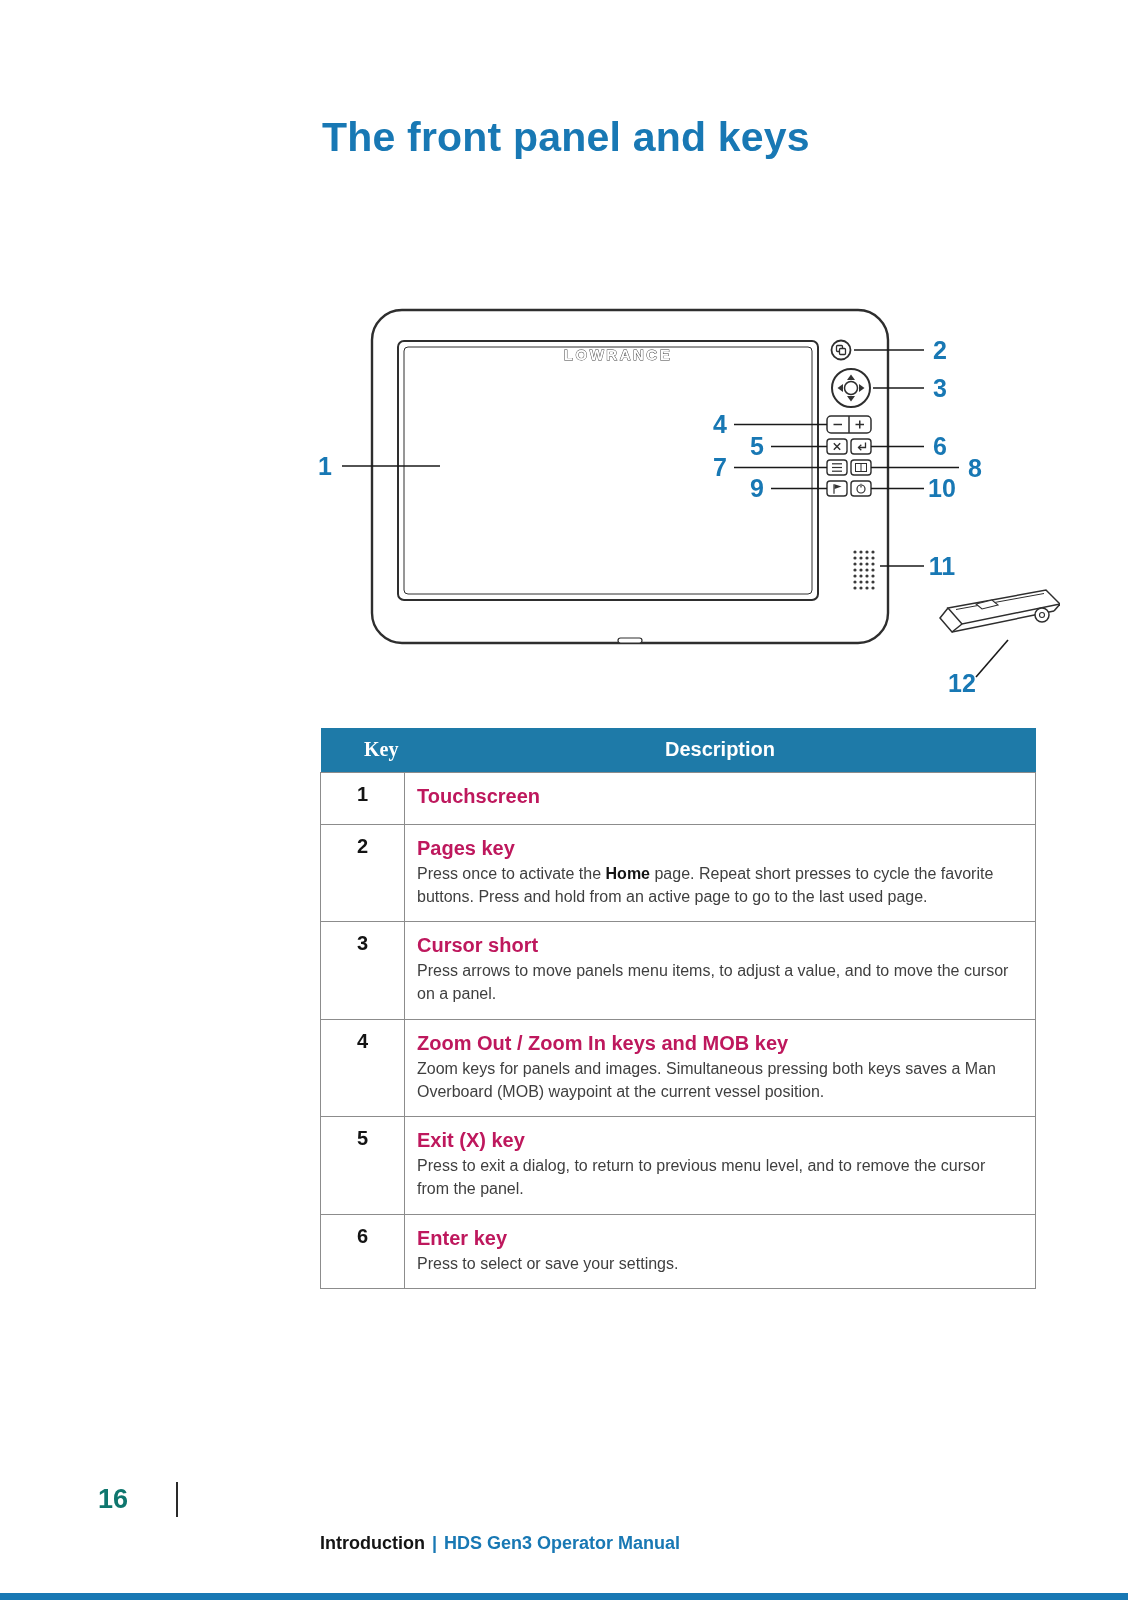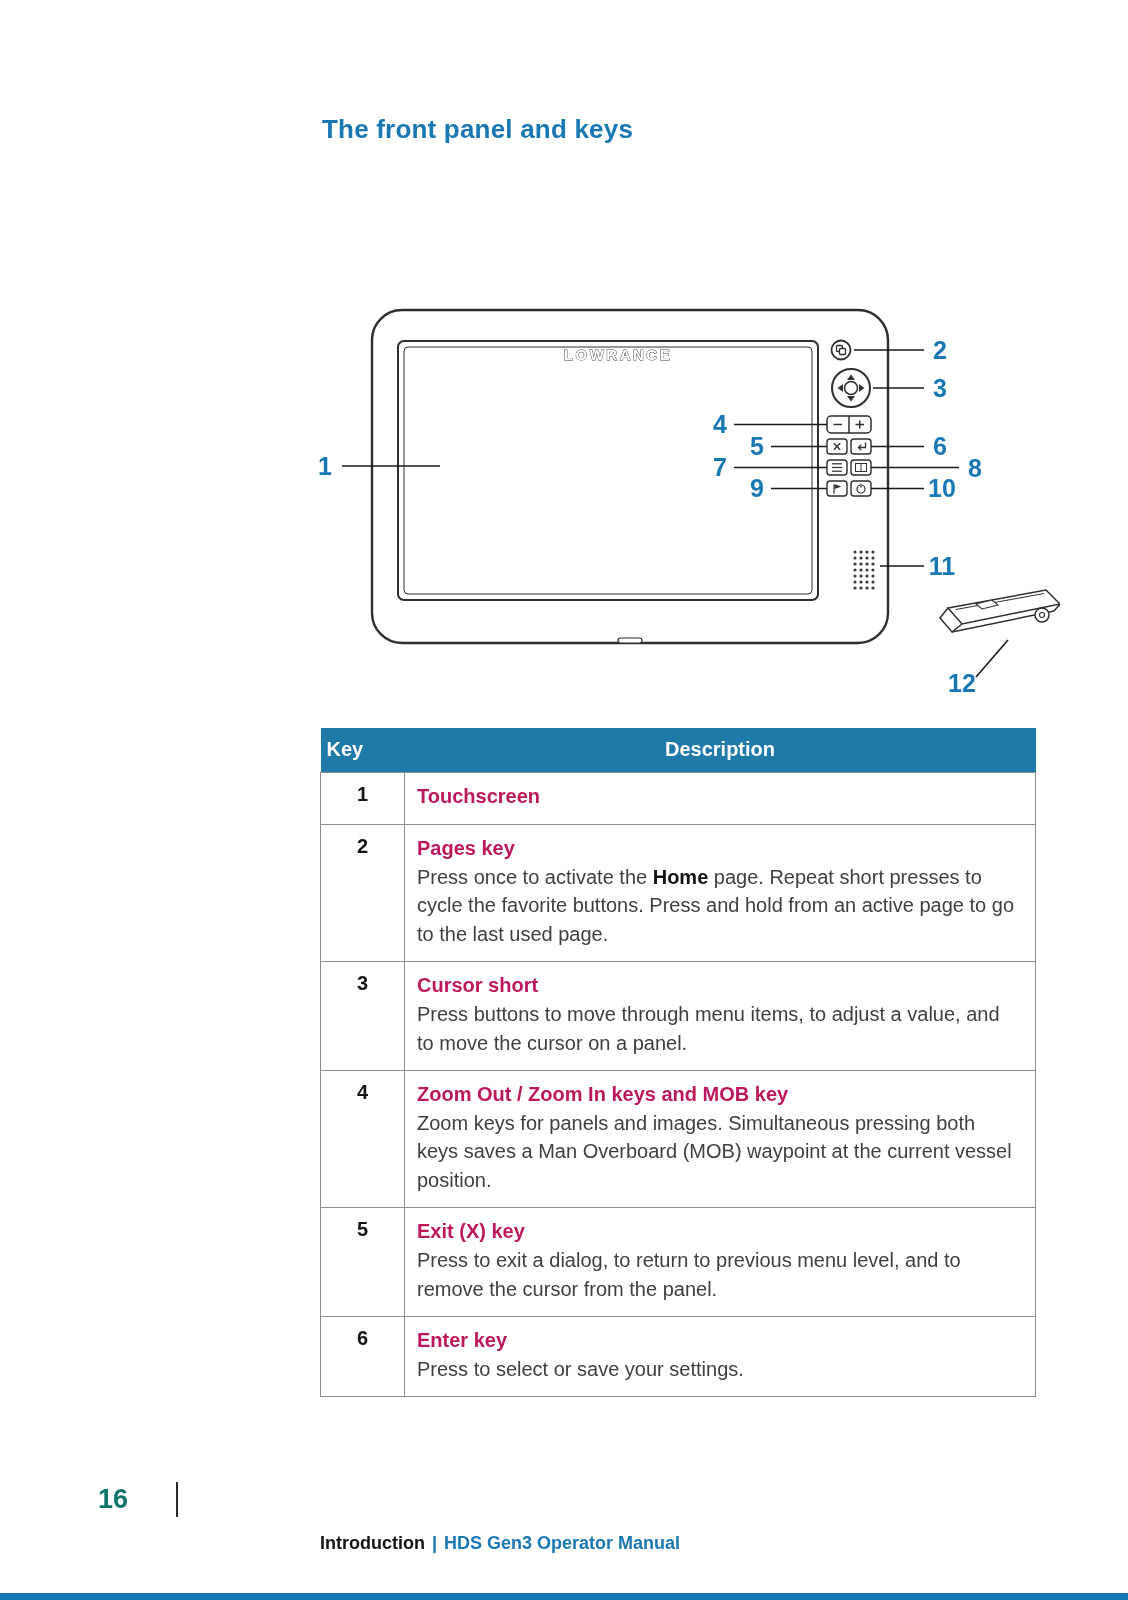--- a/index.html
+++ b/index.html
@@ -5,21 +5,21 @@
   html,body { margin:0; padding:0; }
   body {
     width:1128px; height:1600px; position:relative; background:#ffffff;
     font-family:"Liberation Sans","DejaVu Sans",sans-serif; color:#141414;
     overflow:hidden;
   }
   .page { position:absolute; inset:0; }
 
   .title {
     position:absolute; left:322px; top:114px; margin:0;
-    font-size:26px; font-weight:bold; color:#1878b4; letter-spacing:0.2px;
+    font-size:41px; font-weight:bold; color:#1878b4; letter-spacing:0.2px;
   }
 
   .diagram { position:absolute; left:300px; top:288px; width:760px; height:420px; }
   .diagram svg { display:block; }
   .callout-num {
     font-family:"Liberation Sans","DejaVu Sans",sans-serif;
     font-size:25px; font-weight:bold; fill:#1878b4;
   }
   .brand-text {
     font-family:"Liberation Sans","DejaVu Sans",sans-serif;
@@ -28,30 +28,30 @@
   }
 
   table.keytable {
     position:absolute; left:320px; top:728px; width:716px;
     border-collapse:collapse; table-layout:fixed;
   }
   .keytable thead th {
     background:#1e7aa8; color:#ffffff; font-size:20px; font-weight:bold;
     padding:10px 12px 11px 12px; border:none;
   }
-  .keytable th.key-h { width:72px; text-align:left; padding-left:6px; padding-right:6px; }
+  .keytable th.key-h { width:72px; text-align:right; padding-left:6px; padding-right:6px;font-family:Liberation Serif, serif; }
   .keytable th.desc-h { text-align:center; }
   .keytable tbody td { border:1px solid #8c8c8c; vertical-align:top; background:#ffffff; }
   td.keycell {
     width:72px; text-align:center; font-weight:bold; font-size:20px;
     padding-top:10px; color:#141414;
   }
   td.desccell { padding:8px 14px 13px 12px; }
   .rowtitle { display:block; font-weight:bold; font-size:20px; color:#be185d; line-height:1.5; }
-  .rowdesc { display:block; font-size:20px; color:#3f3f3f; line-height:1.42; }
+  .rowdesc { display:block; font-size:16px; color:#3f3f3f; line-height:1.42; }
   .rowdesc b { color:#141414; }
 
   .page-num {
     position:absolute; left:98px; top:1484px;
     font-size:27px; font-weight:bold; color:#0f766e;
   }
   .footer-rule {
     position:absolute; left:176px; top:1482px; width:2px; height:35px; background:#2a2a2a;
   }
   .footer-text { position:absolute; left:320px; top:1492px; font-size:18px; white-space:nowrap;margin-top:41px; }
@@ -236,21 +236,21 @@
         <td class="keycell">2</td>
         <td class="desccell">
           <span class="rowtitle">Pages key</span>
           <span class="rowdesc"><span>Press once to activate the </span><b>Home</b><span> page. Repeat short presses to cycle the favorite buttons. Press and hold from an active page to go to the last used page.</span></span>
         </td>
       </tr>
       <tr>
         <td class="keycell">3</td>
         <td class="desccell">
           <span class="rowtitle">Cursor short</span>
-          <span class="rowdesc">Press buttons to move through menu items, to adjust a value, and to move the cursor on a panel.</span>
+          <span class="rowdesc">Press arrows to move panels menu items, to adjust a value, and to move the cursor on a panel.</span>
         </td>
       </tr>
       <tr>
         <td class="keycell">4</td>
         <td class="desccell">
           <span class="rowtitle">Zoom Out / Zoom In keys and MOB key</span>
           <span class="rowdesc">Zoom keys for panels and images. Simultaneous pressing both keys saves a Man Overboard (MOB) waypoint at the current vessel position.</span>
         </td>
       </tr>
       <tr>

